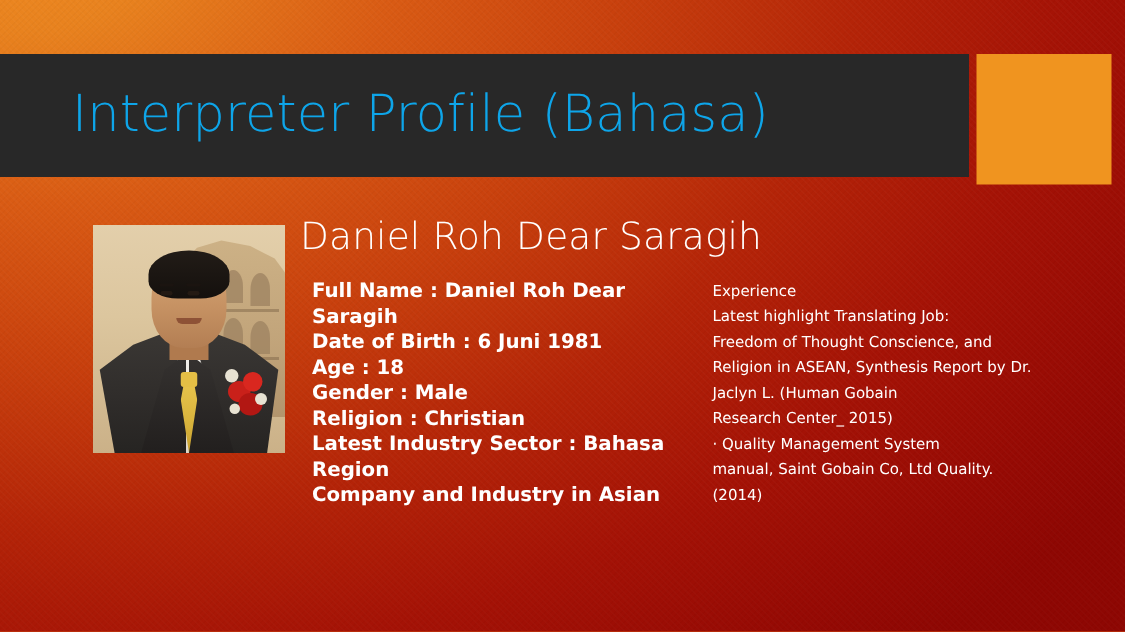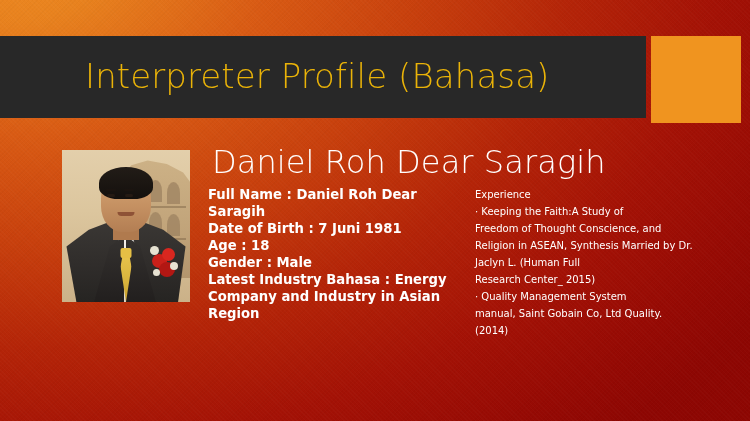--- a/index.html
+++ b/index.html
@@ -42,27 +42,26 @@
     position:absolute;
     left:0; top:36px;
     width:646px; height:82px;
     background:#282828;
     z-index:3;
   }
   .title-text{
     position:absolute;
     left:48px; top:50%;
     transform:translateY(-52%);
-    color:#eab308;
+    color:#0ea5e9;
     font-size:34px;
     font-weight:300;
     letter-spacing:.1px;
     white-space:nowrap;
     font-family:"DejaVu Sans", sans-serif;
-    margin-left:37px;
   }
   .accent-block{
     position:absolute;
     left:651px; top:36px;
     width:90px; height:87px;
     background:#F0941F;
     z-index:3;
   }
 
   
@@ -182,23 +181,23 @@
   .petal.p1{ left:2px; top:8px; width:15px; height:14px; }
   .petal.p2{ left:12px; top:2px; width:13px; height:13px; background:#D9271F; }
   .petal.p3{ left:9px; top:16px; width:16px; height:15px; background:#B21713; }
   .bud{ position:absolute; left:0px; top:0px; width:9px; height:9px; border-radius:50%; background:#E7E2D2; }
   .bud.b2{ left:20px; top:16px; width:8px; height:8px; }
   .bud.b3{ left:3px; top:23px; width:7px; height:7px; }
 
   
   .name-heading{
     position:absolute;
-    left:212px; top:143px;
+    left:200px; top:143px;
     color:#FFFFFF;
-    font-size:32px;
+    font-size:25px;
     font-weight:300;
     letter-spacing:.1px;
     white-space:nowrap;
     z-index:5;
   }
   .col-left{
     position:absolute;
     left:208px; top:186px;
     width:258px;
     color:#FFFFFF;
@@ -263,33 +262,34 @@
       <div class="bud"></div>
       <div class="bud b2"></div>
       <div class="bud b3"></div>
     </div>
   </div>
 
   <div class="name-heading">Daniel Roh Dear Saragih</div>
 
   <div class="col-left">
     <p>Full Name  :  Daniel Roh Dear Saragih</p>
-    <p>Date of Birth  :  7 Juni 1981</p>
+    <p>Date of Birth  :  6 Juni 1981</p>
     <p>Age  :  18</p>
     <p>Gender   :  Male</p>
-    <p>Latest Industry Bahasa   :  Energy</p>
+    <p>Religion   :  Christian</p>
+    <p>Latest Industry Sector   :  Bahasa</p>
+    <p>Region</p>
     <p>Company and Industry in Asian</p>
-    <p>Region</p>
   </div>
 
   <div class="col-right">
     <p>Experience</p>
-    <p class="bullet-line">·  Keeping the Faith:A Study of</p>
+    <p>Latest highlight Translating Job:</p>
     <p>Freedom of Thought Conscience, and</p>
-    <p>Religion in ASEAN, Synthesis Married by Dr.</p>
-    <p>Jaclyn L. (Human Full</p>
+    <p>Religion in ASEAN, Synthesis Report by Dr.</p>
+    <p>Jaclyn L. (Human Gobain</p>
     <p>Research Center_ 2015)</p>
     <p class="bullet-line">·  Quality Management System</p>
     <p>manual, Saint Gobain Co, Ltd Quality.</p>
     <p>(2014)</p>
   </div>
 
 </div>
 
 </body></html>

